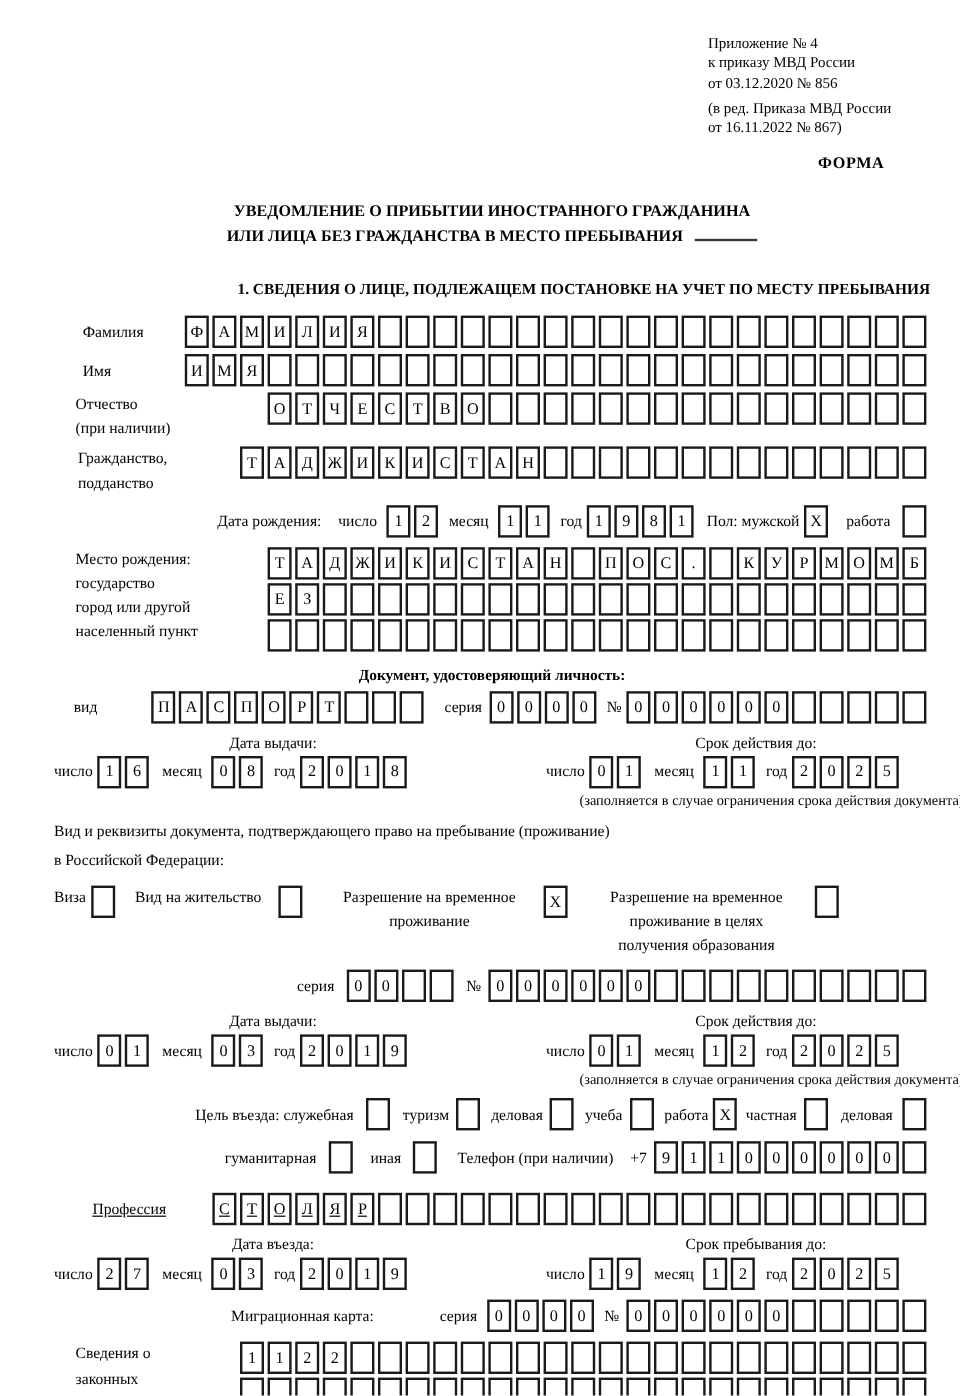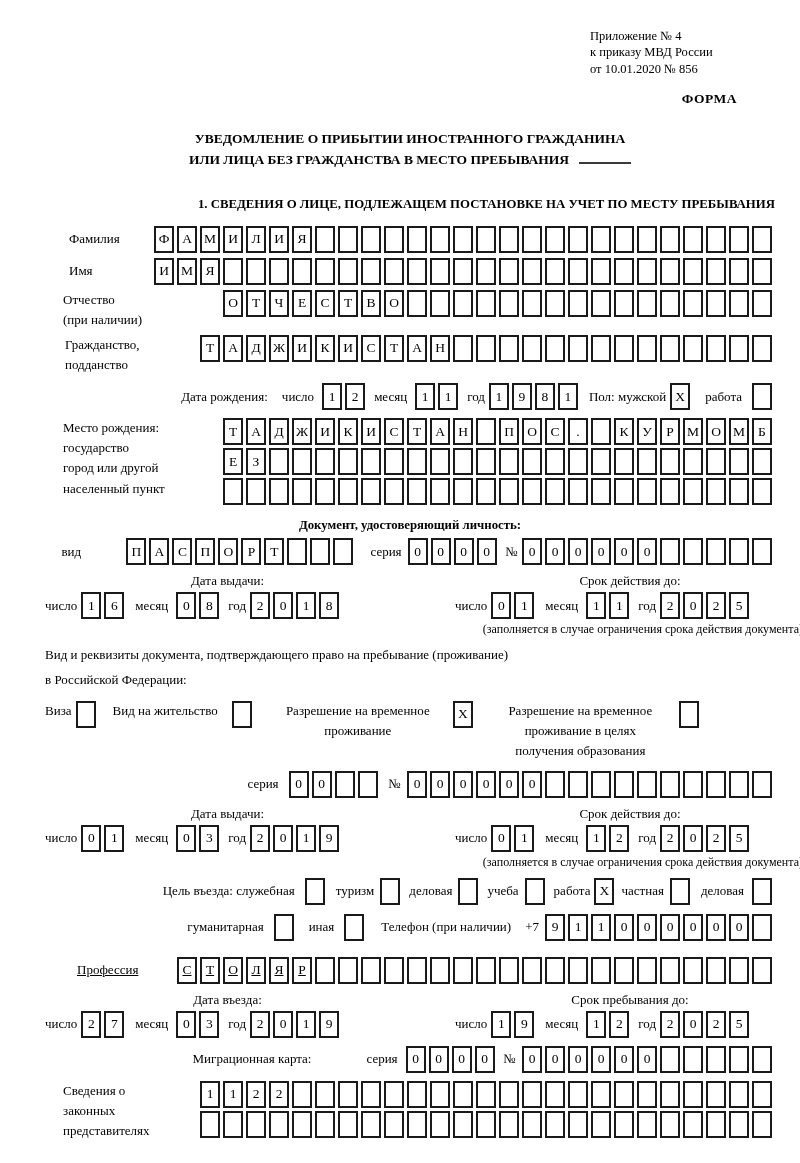--- a/index.html
+++ b/index.html
@@ -56,21 +56,25 @@
   .indent105 { margin-left:105px; }
 </style>
 </head>
 <body>
 
 <div class="page">
 
   <div class="hdr-block">
     <div class="ln">Приложение № 4</div>
     <div class="ln">к приказу МВД России</div>
-    <div class="ln">от 10.01.2020 № 856</div>
+    <div class="ln">от 03.12.2020 № 856</div>
+    <div class="hdr-note">
+      <div class="ln">(в ред. Приказа МВД России</div>
+      <div class="ln">от 16.11.2022 № 867)</div>
+    </div>
   </div>
   <div class="forma">ФОРМА</div>
 
   <div class="title">
     <div>УВЕДОМЛЕНИЕ О ПРИБЫТИИ ИНОСТРАННОГО ГРАЖДАНИНА</div>
     <div><span>ИЛИ ЛИЦА БЕЗ ГРАЖДАНСТВА В МЕСТО ПРЕБЫВАНИЯ</span><span class="blank-line"></span></div>
   </div>
 
   <div class="sec-head">1. СВЕДЕНИЯ О ЛИЦЕ, ПОДЛЕЖАЩЕМ ПОСТАНОВКЕ НА УЧЕТ ПО МЕСТУ ПРЕБЫВАНИЯ</div>
 

